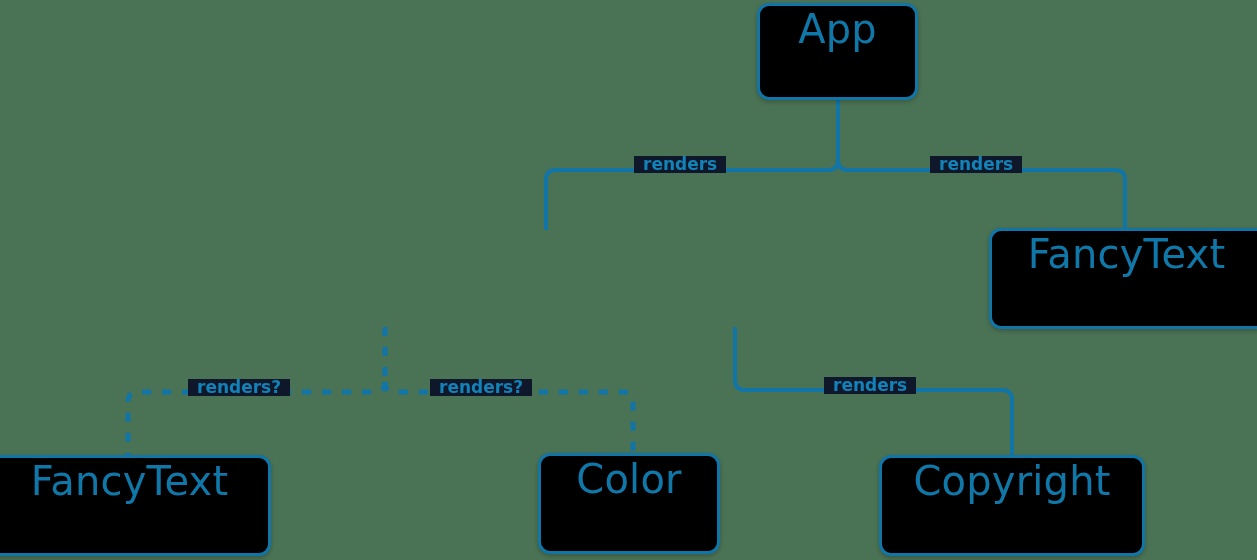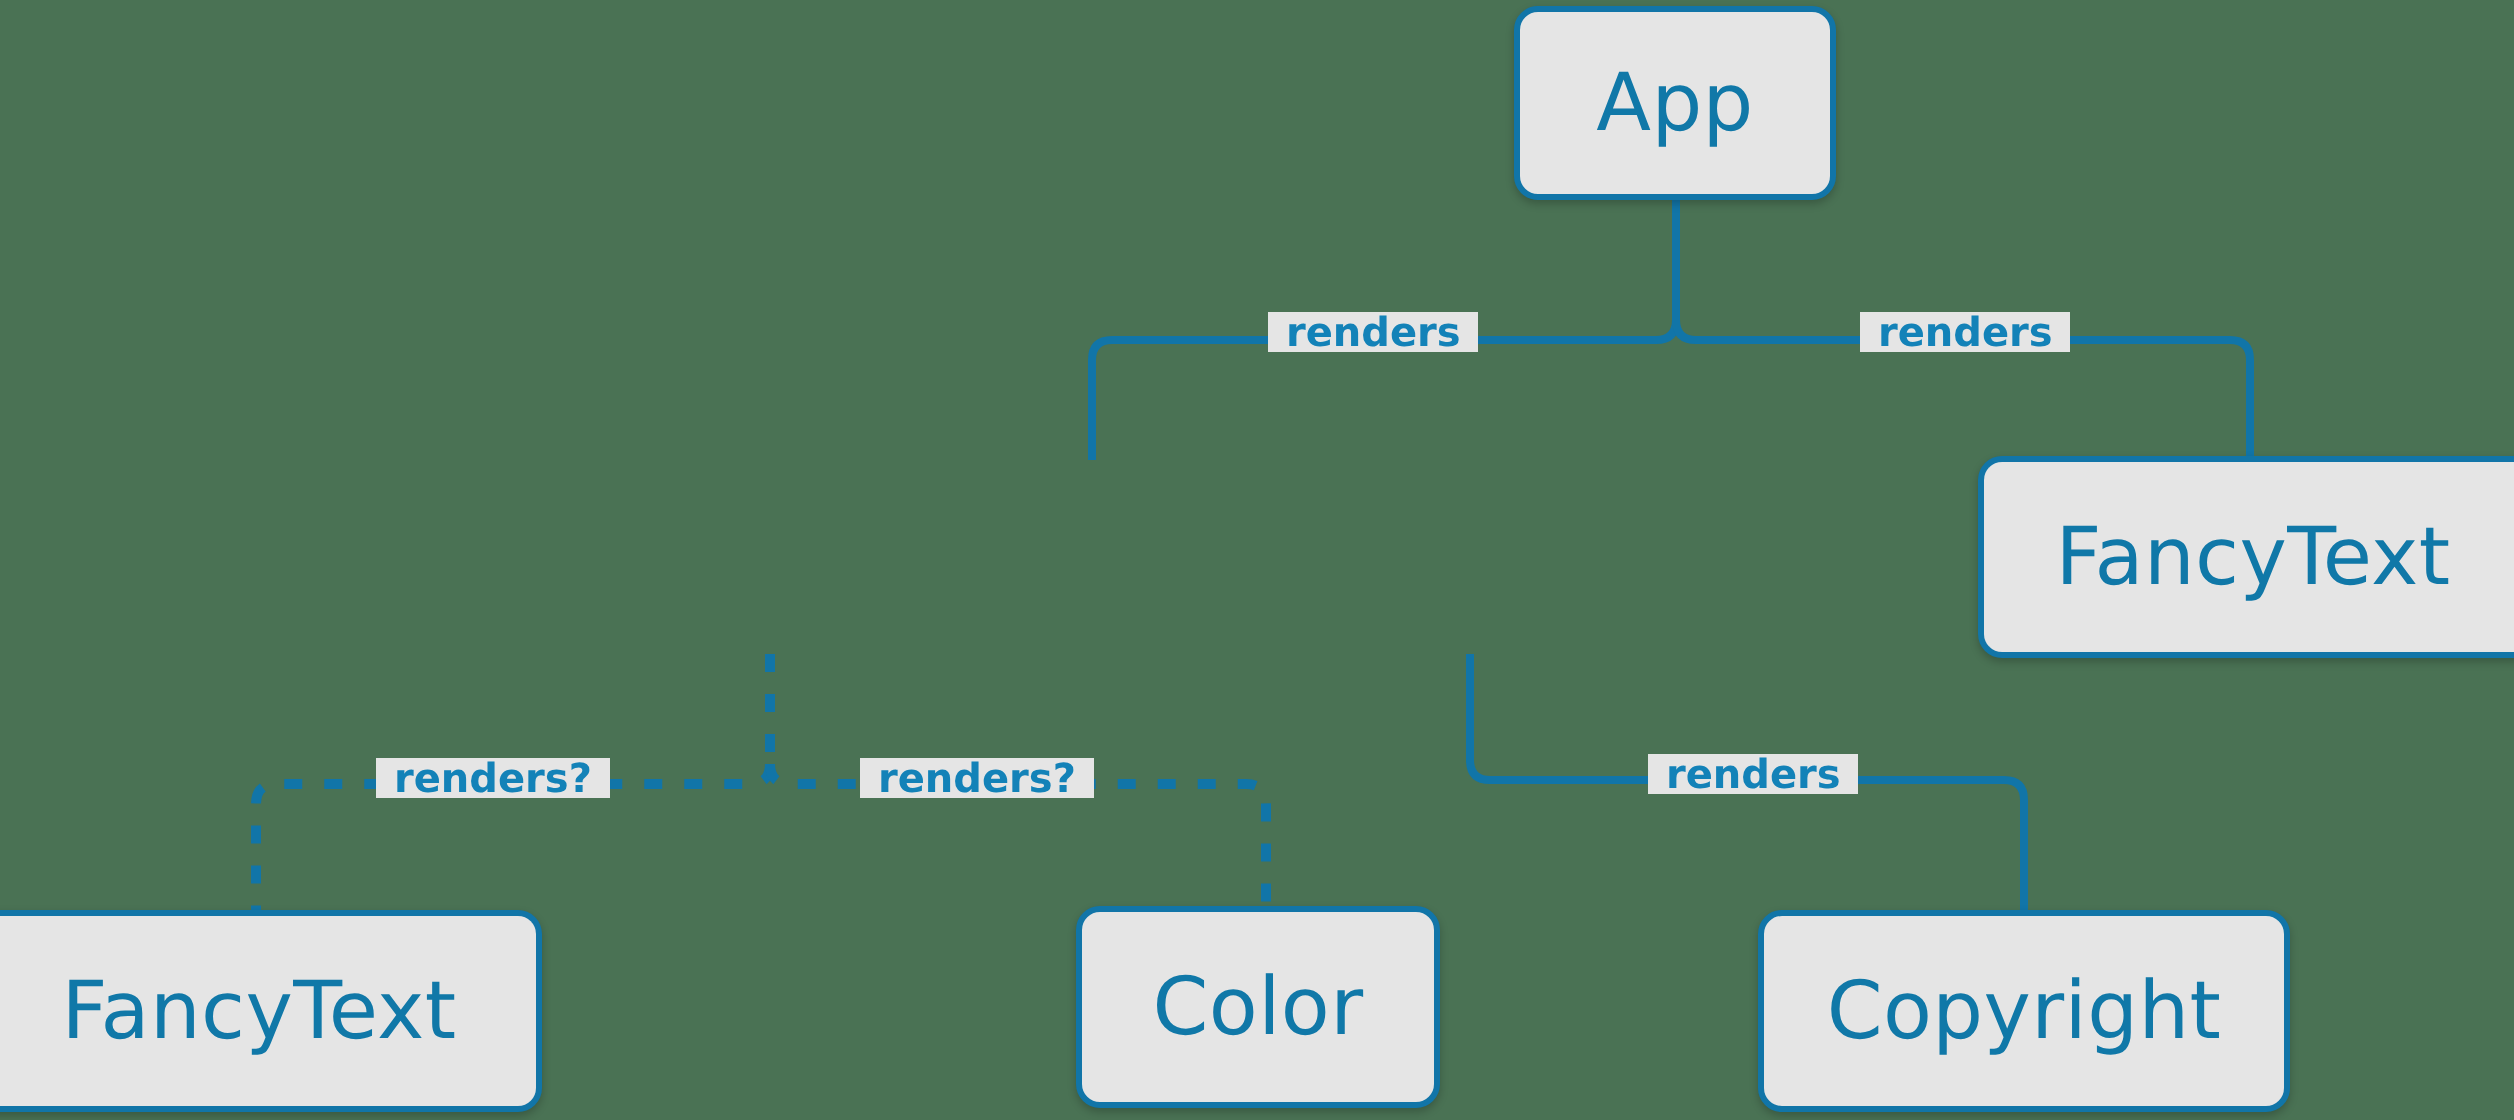--- a/index.html
+++ b/index.html
@@ -22,43 +22,42 @@
   #edge-layer {
     position: absolute;
     left: 0;
     top: 0;
     width: 1257px;
     height: 560px;
   }
   .node {
     position: absolute;
     box-sizing: border-box;
-    background: #e5e5e5;
+    background: #000000;
     border: 3px solid #1175a8;
     border-radius: 12px;
     display: flex;
-    align-items: center;
     justify-content: center;
     box-shadow: 0 2px 4px rgba(0,0,0,0.22);
     z-index: 3;
   }
   .node-label {
     color: #1078a8;
     font-weight: 400;
     letter-spacing: 0.2px;
     white-space: nowrap;
   }
   .edge-label {
     position: absolute;
     color: #1382b8;
-    font-size: 20px;
+    font-size: 17px;
     font-weight: 600;
     white-space: nowrap;
     z-index: 2;
-    background: #e5e5e5;
+    background: #0f172a;
     padding: 0 9px;
     line-height: 1;
   }
 
   
   #node-app          { left: 757px;  top: 3px;   width: 161px; height: 97px; }
   #node-app .node-label { font-size: 40px; }
 
   #node-inspiration  { left: 334px;  top: 230px; width: 461px; height: 97px; }
   #node-inspiration .node-label { font-size: 40px; }

